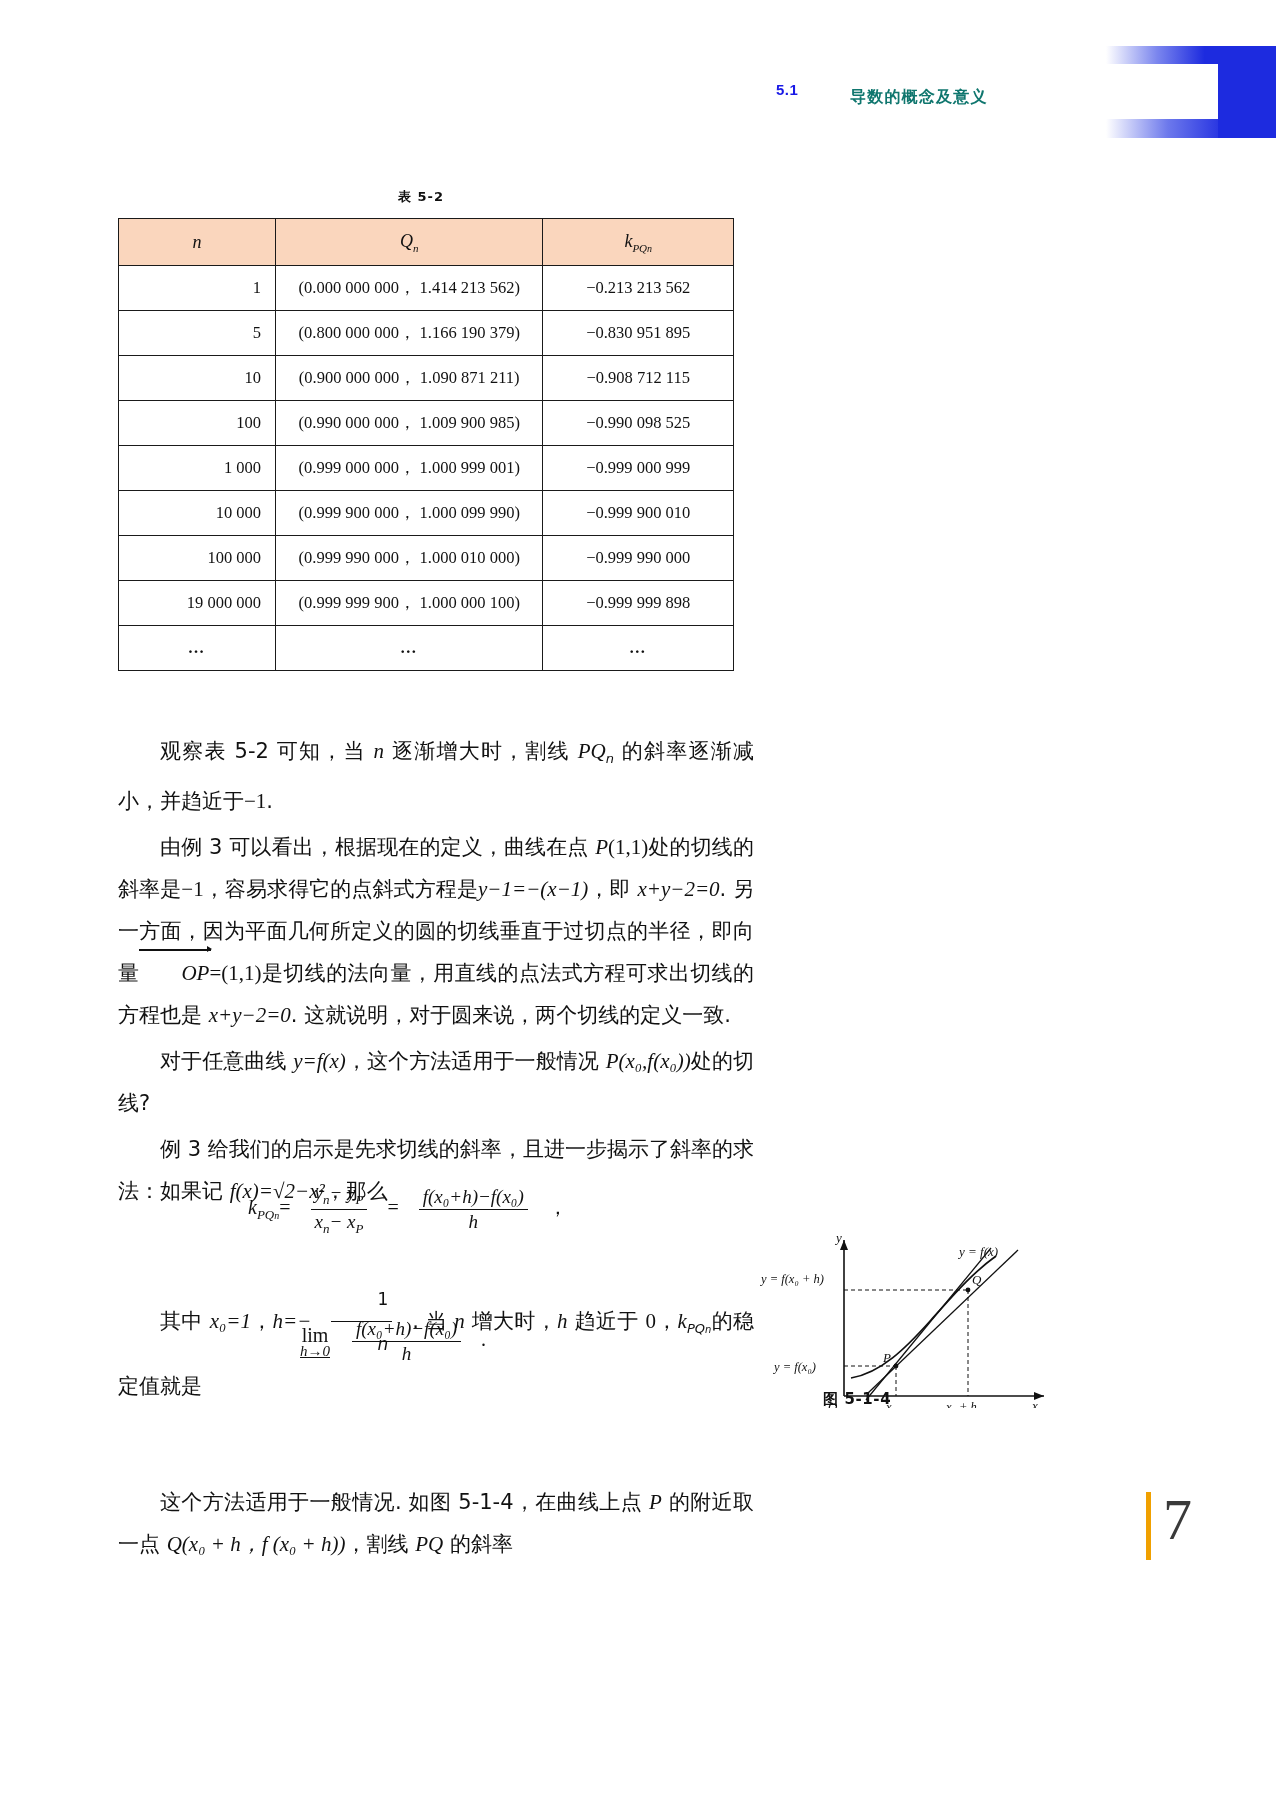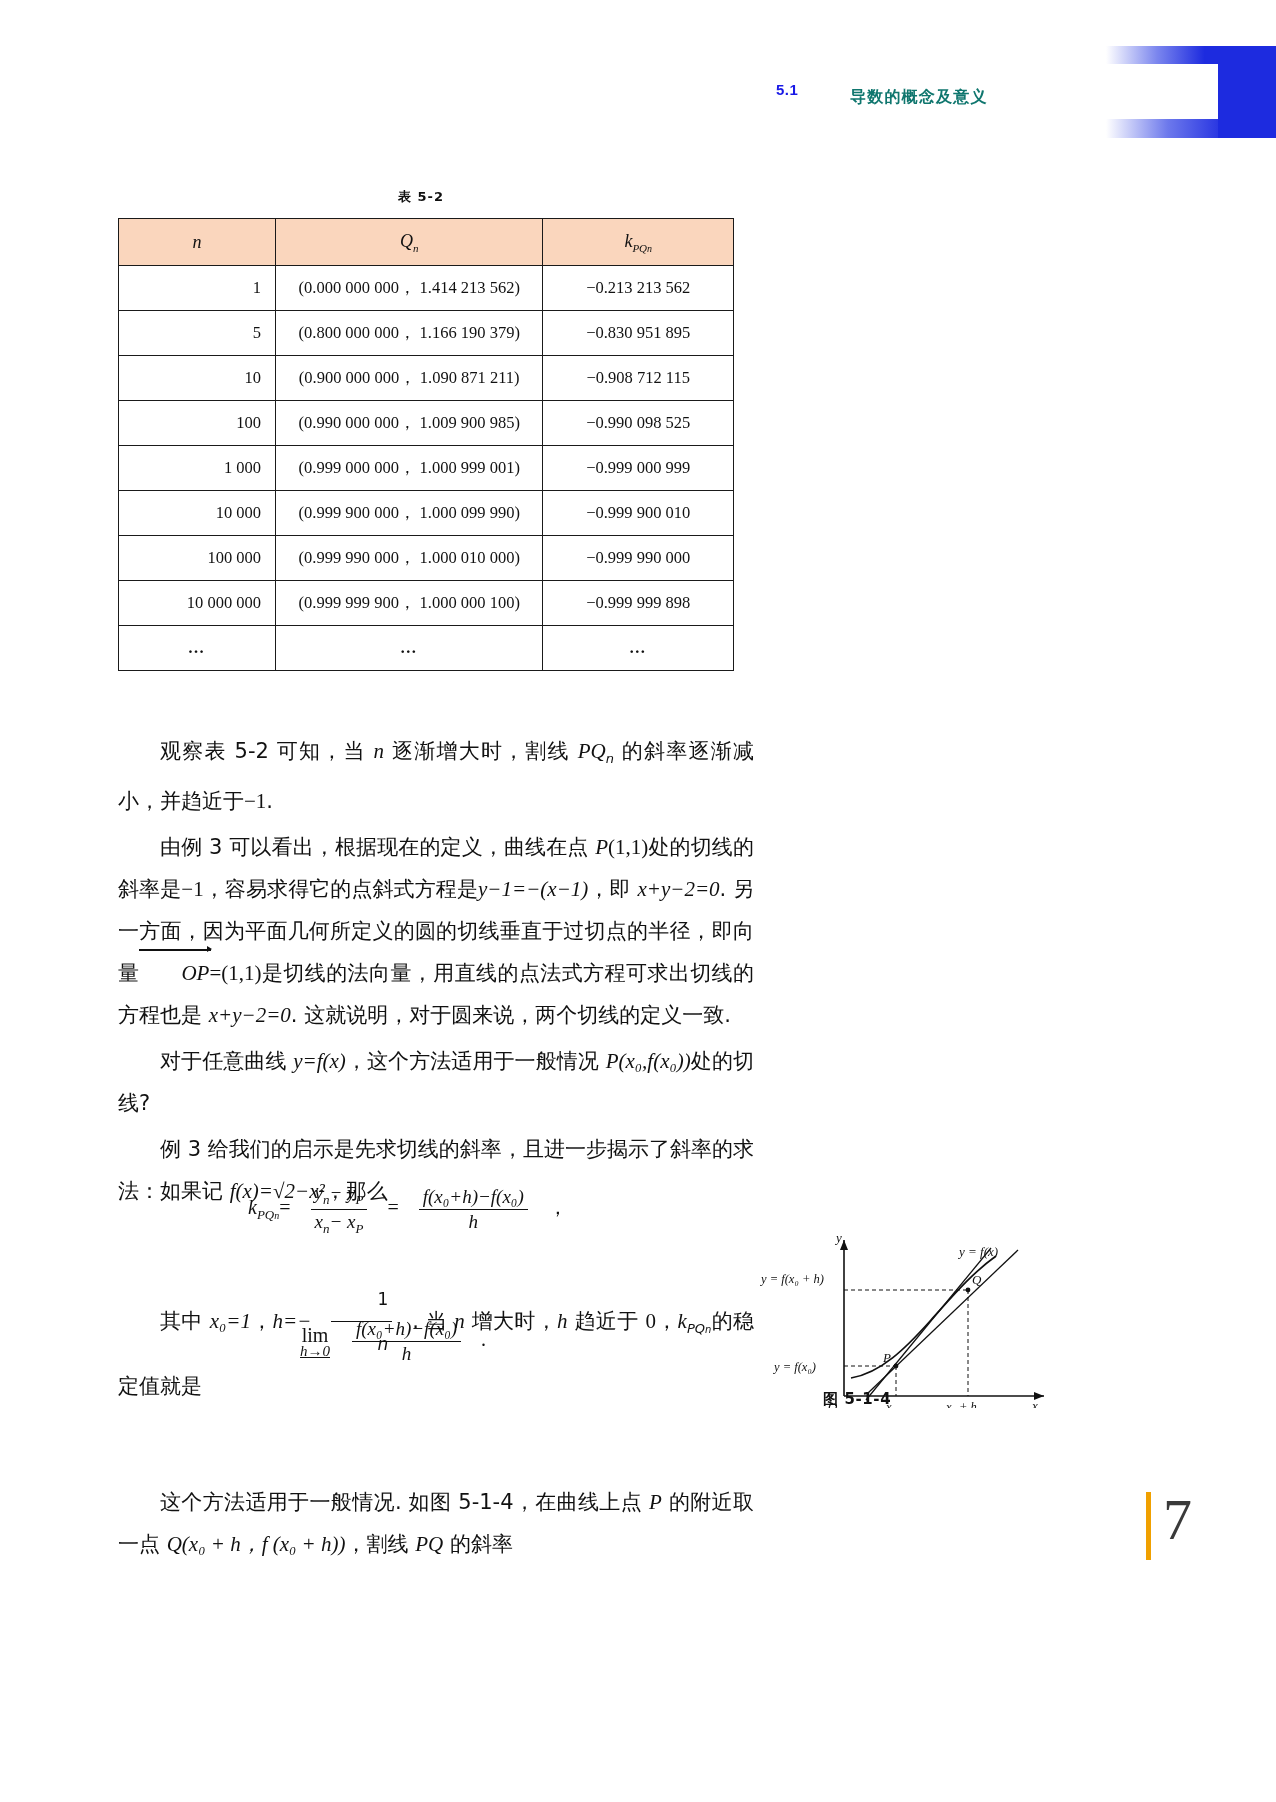--- a/index.html
+++ b/index.html
@@ -183,21 +183,21 @@
           <td class="col-n">10 000</td>
           <td class="col-q">(0.999 900 000， 1.000 099 990)</td>
           <td class="col-k neg">−0.999 900 010</td>
         </tr>
         <tr>
           <td class="col-n">100 000</td>
           <td class="col-q">(0.999 990 000， 1.000 010 000)</td>
           <td class="col-k neg">−0.999 990 000</td>
         </tr>
         <tr>
-          <td class="col-n">10 000 000</td>
+          <td class="col-n">19 000 000</td>
           <td class="col-q">(0.999 999 900， 1.000 000 100)</td>
           <td class="col-k neg">−0.999 999 898</td>
         </tr>
         <tr>
           <td class="col-n dots">…</td>
           <td class="col-q dots">…</td>
           <td class="col-k dots">…</td>
         </tr>
       </tbody>
   </table>

